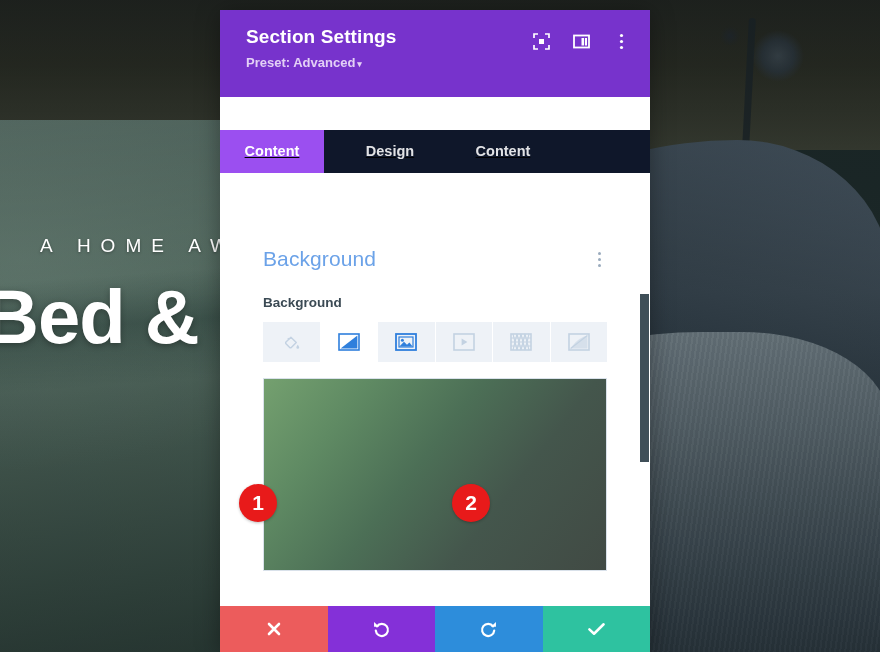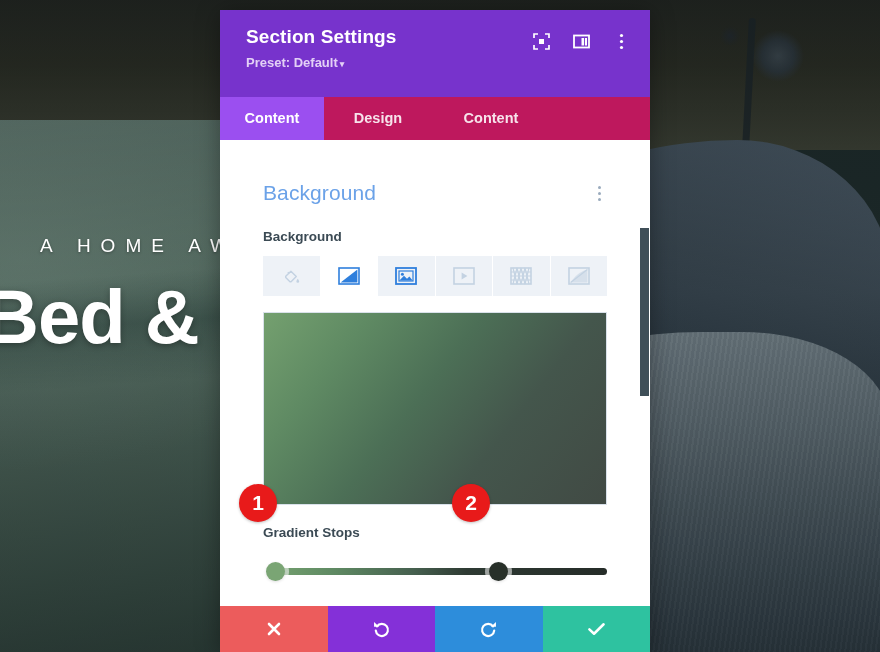--- a/index.html
+++ b/index.html
@@ -107,20 +107,21 @@
   
   #settings-panel {
     position: absolute;
     left: 220px; top: 10px;
     width: 430px; height: 642px;
     background: #ffffff;
     box-shadow: 0 3px 22px rgba(0,0,0,.35);
     display: flex;
     flex-direction: column;
     overflow: hidden;
+    gap: 33px;
   }
 
   
   .panel-header {
     background: #7733cc;
     padding: 16px 20px 12px 26px;
     display: flex;
     align-items: flex-start;
     justify-content: space-between;
     flex: 0 0 auto;
@@ -143,34 +144,35 @@
   .hdr-icon {
     width: 18px; height: 18px;
     display: flex; align-items: center; justify-content: center;
     cursor: pointer;
   }
   .hdr-icon svg { display: block; }
 
   
   .panel-tabs {
     display: flex;
-    background: #be185d;
+    background: #0f172a;
     flex: 0 0 auto;
+    text-decoration: underline;
   }
   .tab {
     padding: 13px 0 14px 0;
     color: #ffffff;
     font-size: 14.5px;
     font-weight: 700;
     text-align: center;
     cursor: pointer;
     opacity: .88;
   }
   .tab:nth-child(1) { width: 104px; }
-  .tab:nth-child(2) { width: 108px; }
+  .tab:nth-child(2) { width: 108px; margin-left: 12px; }
   .tab:nth-child(3) { width: 118px; }
   .tab.active { background: #9b4ff0; opacity: 1; }
 
   
   .panel-body {
     flex: 1 1 auto;
     background: #ffffff;
     position: relative;
     overflow: hidden;
     padding: 15px;
@@ -332,21 +334,21 @@
   <div class="hero-eyebrow">A HOME AW</div>
   <div class="hero-title">Bed &amp;</div>
 </div>
 
 <div id="settings-panel">
 
   <div class="panel-header">
     <div class="header-left">
       <div class="panel-title">Section Settings</div>
       <div class="panel-preset">
-        <span>Preset: Default</span><span class="preset-caret">▾</span>
+        <span>Preset: Advanced</span><span class="preset-caret">▾</span>
       </div>
     </div>
     <div class="header-icons">
       <div class="hdr-icon">
         <svg width="17" height="17" viewBox="0 0 17 17">
           <path d="M1 5V1h4M12 1h4v4M16 12v4h-4M5 16H1v-4" fill="none" stroke="#ffffff" stroke-width="1.7"></path>
           <rect x="6" y="6" width="5" height="5" fill="#ffffff"></rect>
         </svg>
       </div>
       <div class="hdr-icon">

